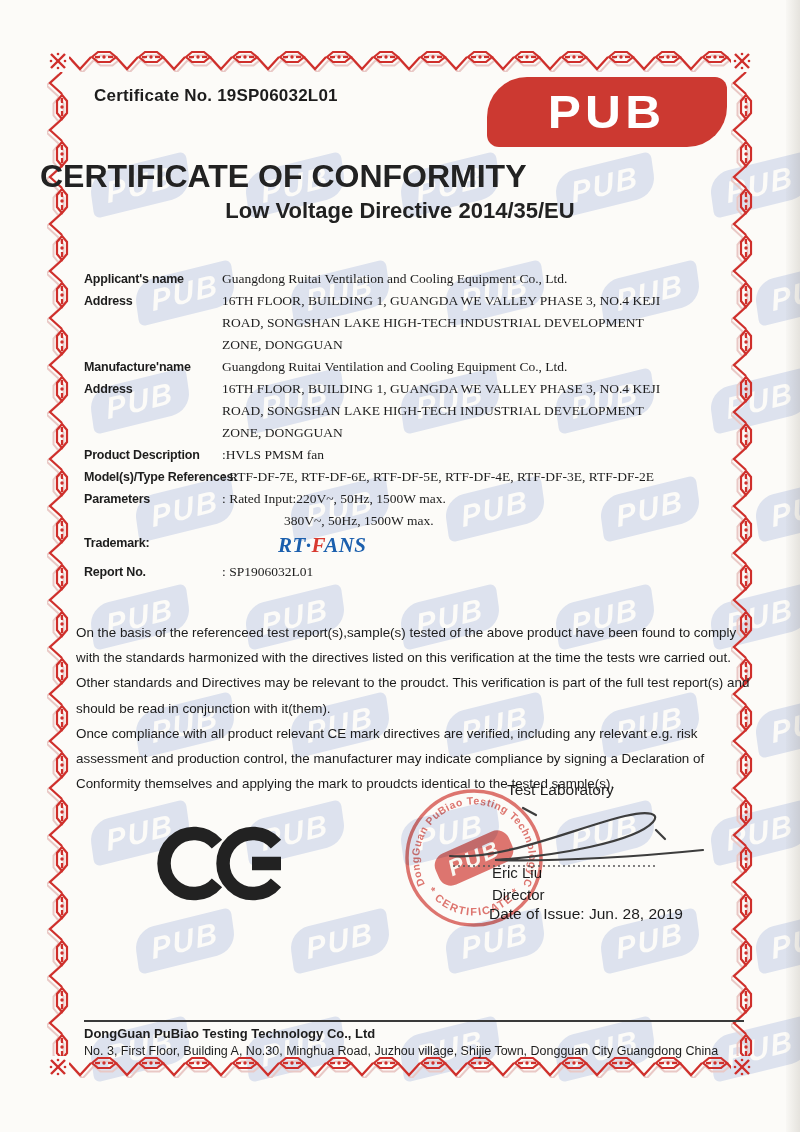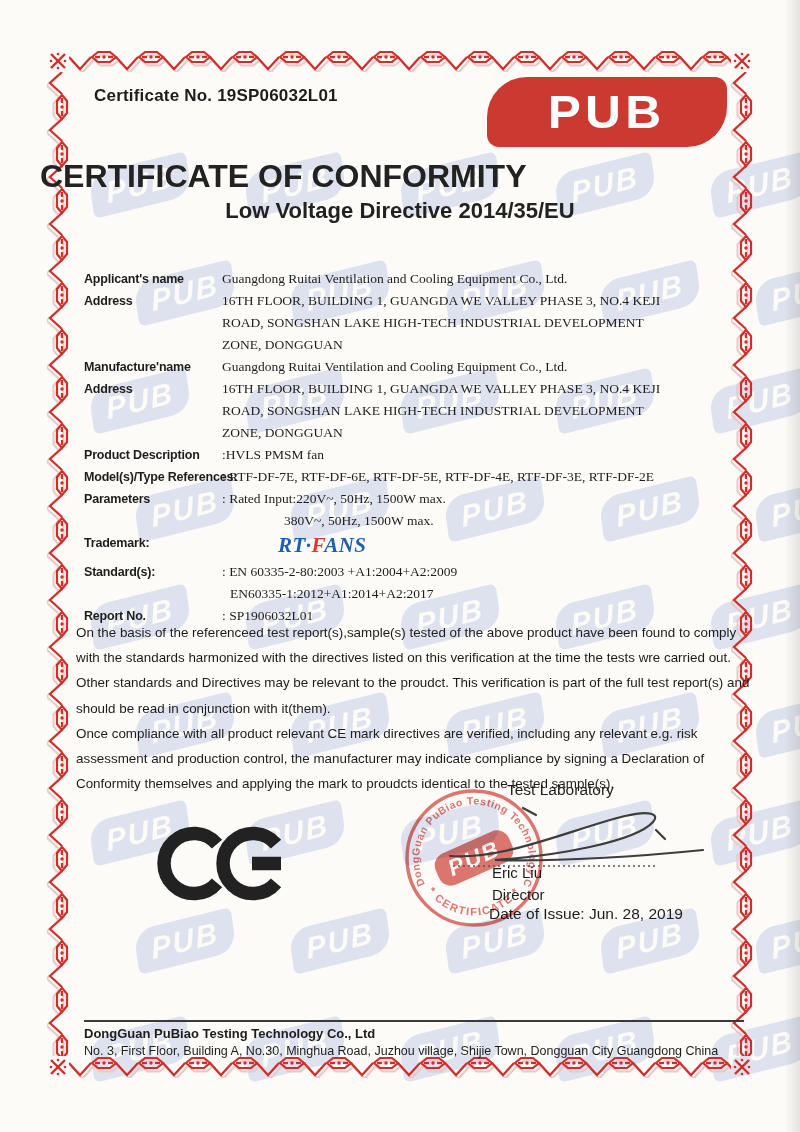--- a/index.html
+++ b/index.html
@@ -1258,27 +1258,20 @@
         </div>
       </div>
 
       <div class="drow tm-row">
         <div class="dlabel">Trademark:</div>
         <div class="dvalue">
           <span class="tm"><span class="b">RT·</span><span class="r">F</span><span class="b">ANS</span></span>
         </div>
       </div>
 
-      <div class="drow">
-        <div class="dlabel">Standard(s):</div>
-        <div class="dvalue">
-          <div>: EN 60335-2-80:2003 +A1:2004+A2:2009</div>
-          <div class="indent8">EN60335-1:2012+A1:2014+A2:2017</div>
-        </div>
-      </div>
 
       <div class="drow">
         <div class="dlabel">Report No.</div>
         <div class="dvalue">: SP1906032L01</div>
       </div>
 
     </div>
 
     <div class="paras">
       <p>On the basis of the referenceed test report(s),sample(s) tested of the above product have been found to comply with the standards harmonized with the directives listed on this verification at the time the tests wre carried out. Other standards and Directives may be relevant to the proudct. This verification is part of the full test report(s) and should be read in conjunction with it(them).</p>

